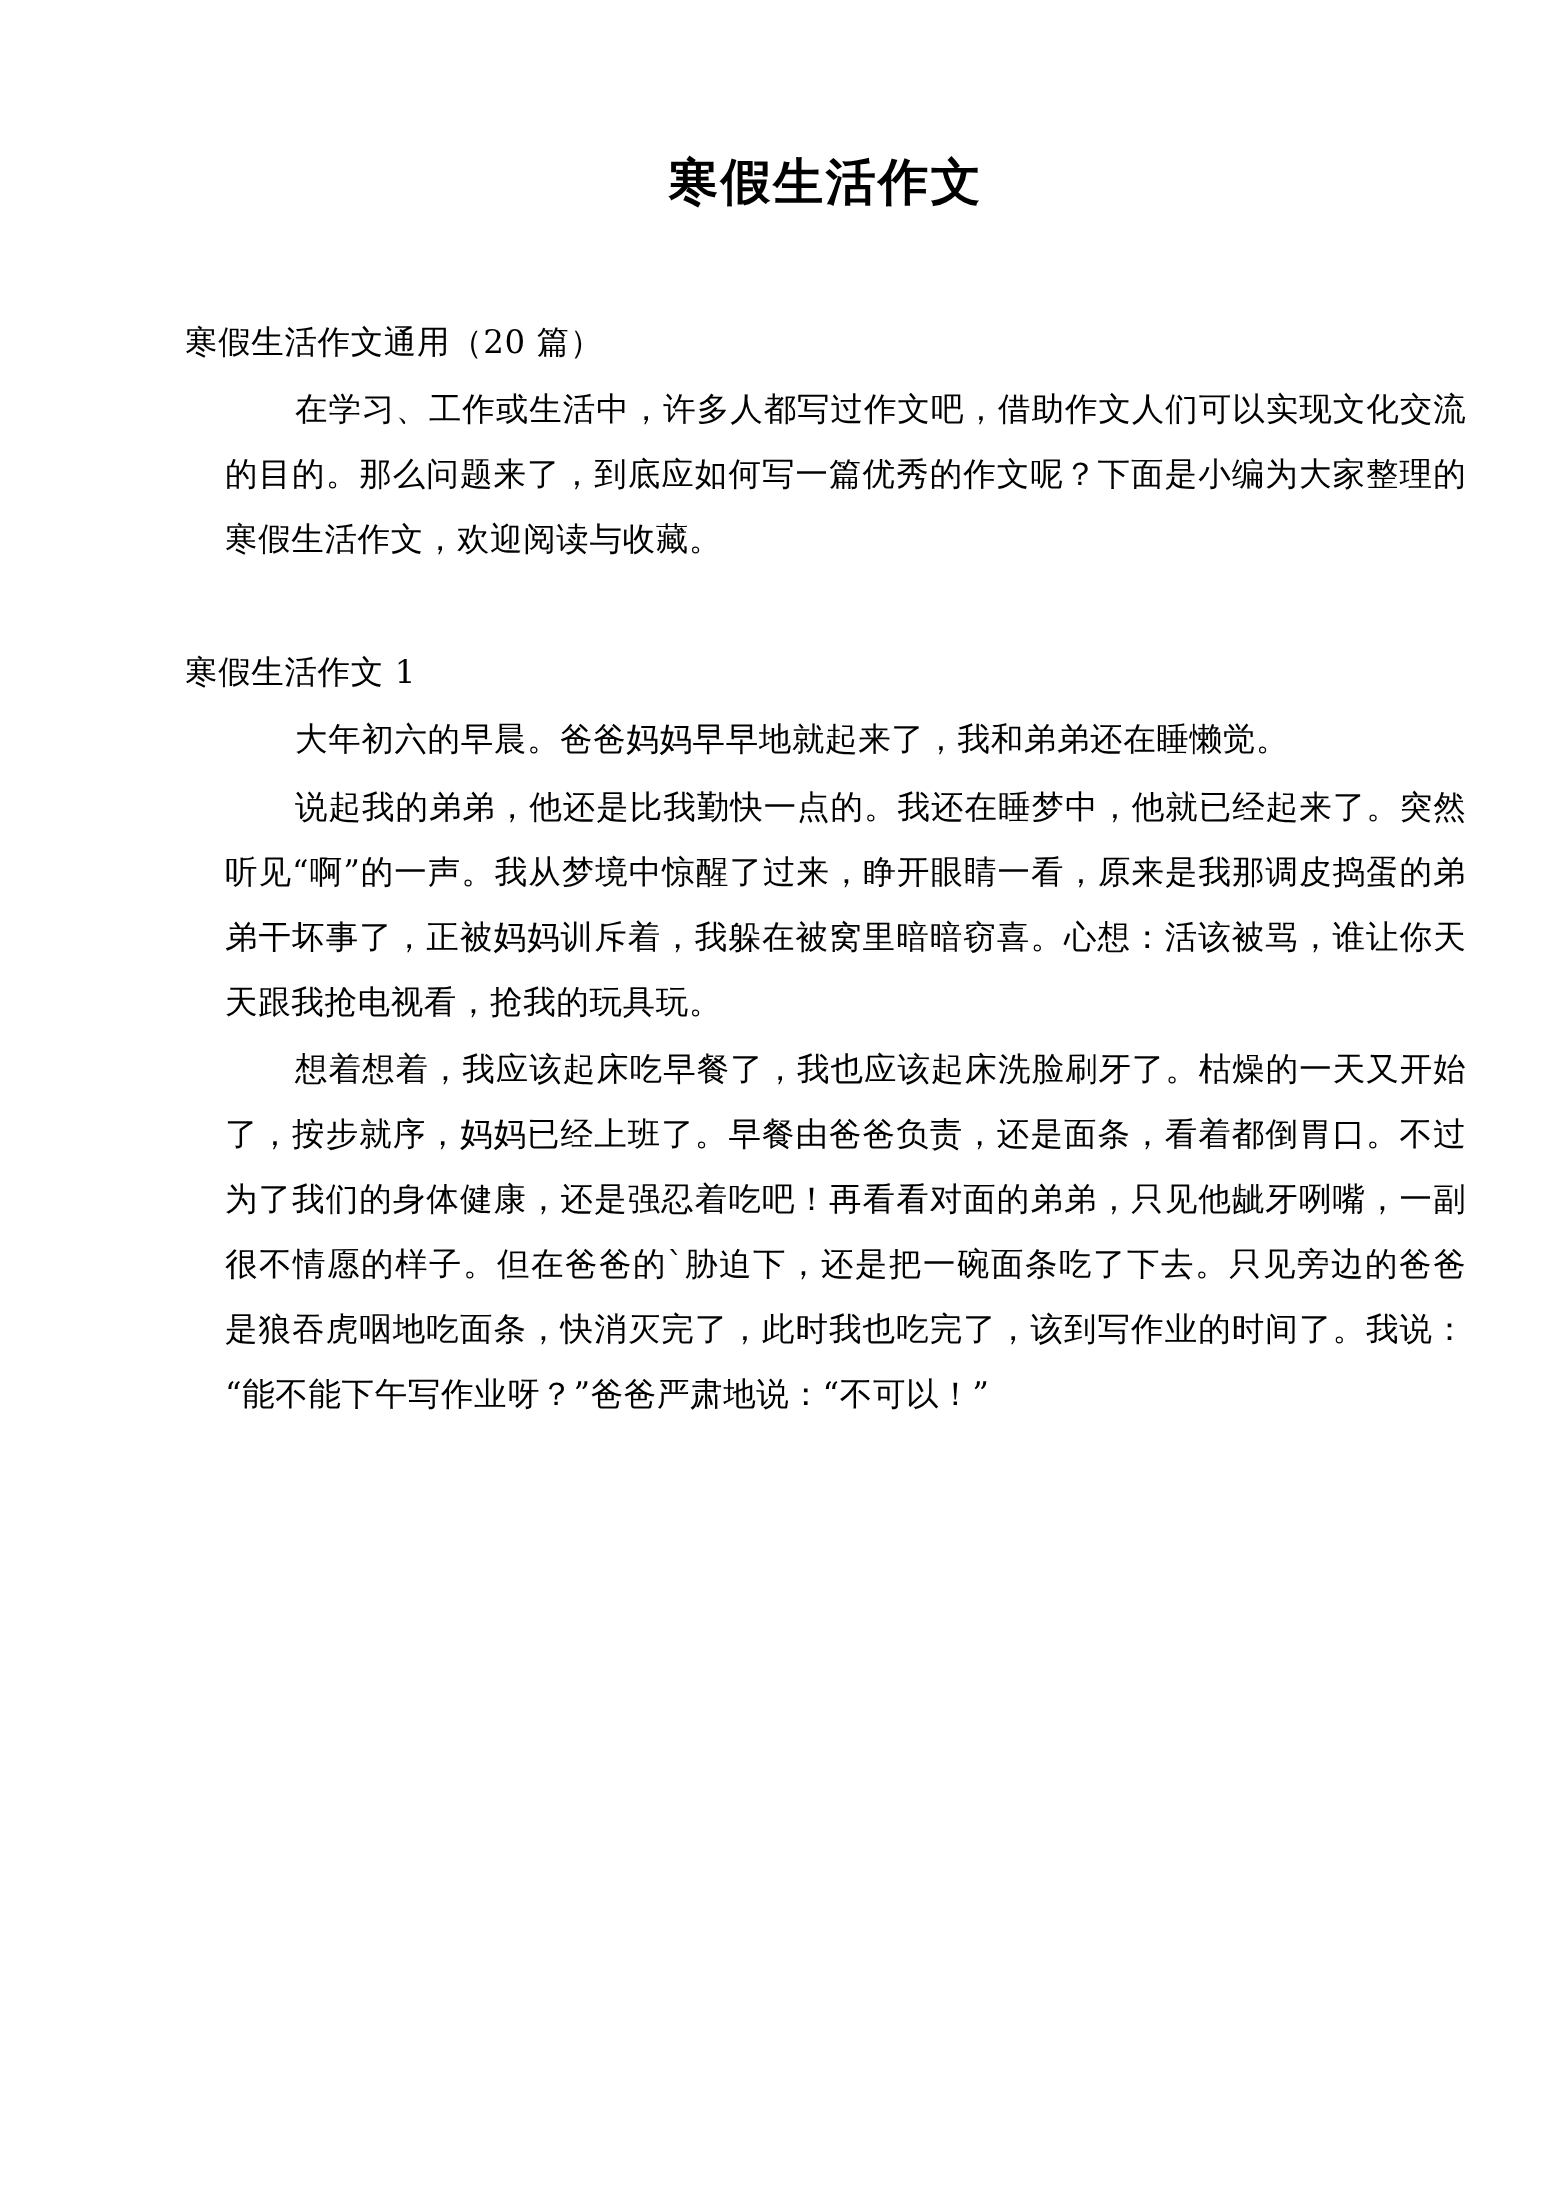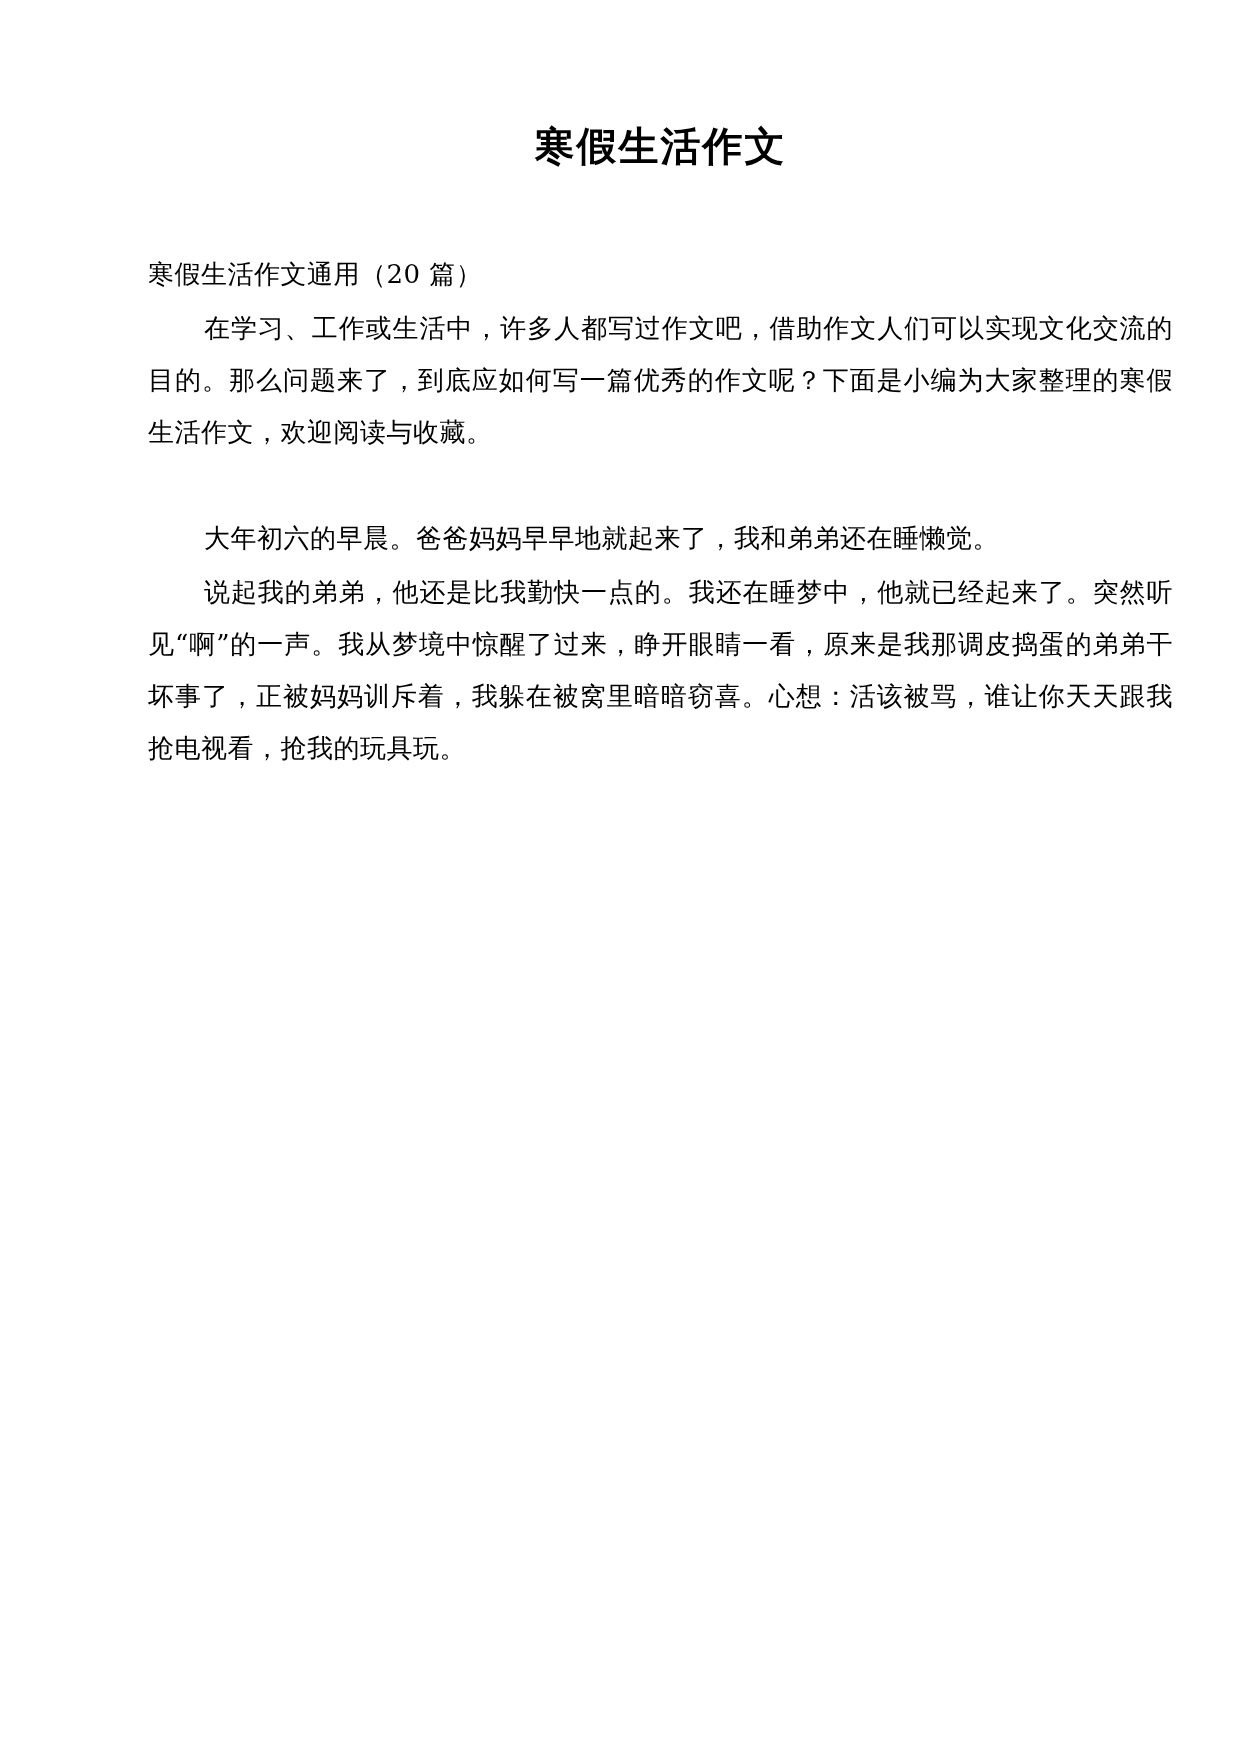--- a/index.html
+++ b/index.html
@@ -32,41 +32,44 @@
   .para {
     font-size: 26px;
     line-height: 52px;
     text-align: justify;
     text-justify: inter-ideograph;
     margin: 0 0 2px 0;
     letter-spacing: 0.5px;
   }
   .para.indent {
     text-indent: 56px;
+    margin-left: 32px;
   }
   .spacer-lg {
     height: 52px;
   }
 </style>
 </head>
 <body>
 
 <div class="page">
 
   <h1 class="doc-title">寒假生活作文</h1>
 
   <div class="doc-body">
 
     <p class="para">寒假生活作文通用（20 篇）</p>
 
     <p class="para indent">在学习、工作或生活中，许多人都写过作文吧，借助作文人们可以实现文化交流的目的。那么问题来了，到底应如何写一篇优秀的作文呢？下面是小编为大家整理的寒假生活作文，欢迎阅读与收藏。</p>
 
     <div class="spacer-lg"></div>
 
+    <p class="para">寒假生活作文 1</p>
 
     <p class="para indent">大年初六的早晨。爸爸妈妈早早地就起来了，我和弟弟还在睡懒觉。</p>
 
     <p class="para indent">说起我的弟弟，他还是比我勤快一点的。我还在睡梦中，他就已经起来了。突然听见“啊”的一声。我从梦境中惊醒了过来，睁开眼睛一看，原来是我那调皮捣蛋的弟弟干坏事了，正被妈妈训斥着，我躲在被窝里暗暗窃喜。心想：活该被骂，谁让你天天跟我抢电视看，抢我的玩具玩。</p>
 
+    <p class="para indent">想着想着，我应该起床吃早餐了，我也应该起床洗脸刷牙了。枯燥的一天又开始了，按步就序，妈妈已经上班了。早餐由爸爸负责，还是面条，看着都倒胃口。不过为了我们的身体健康，还是强忍着吃吧！再看看对面的弟弟，只见他龇牙咧嘴，一副很不情愿的样子。但在爸爸的`胁迫下，还是把一碗面条吃了下去。只见旁边的爸爸是狼吞虎咽地吃面条，快消灭完了，此时我也吃完了，该到写作业的时间了。我说：“能不能下午写作业呀？”爸爸严肃地说：“不可以！”</p>
 
   </div>
 
 </div>
 
 </body></html>

